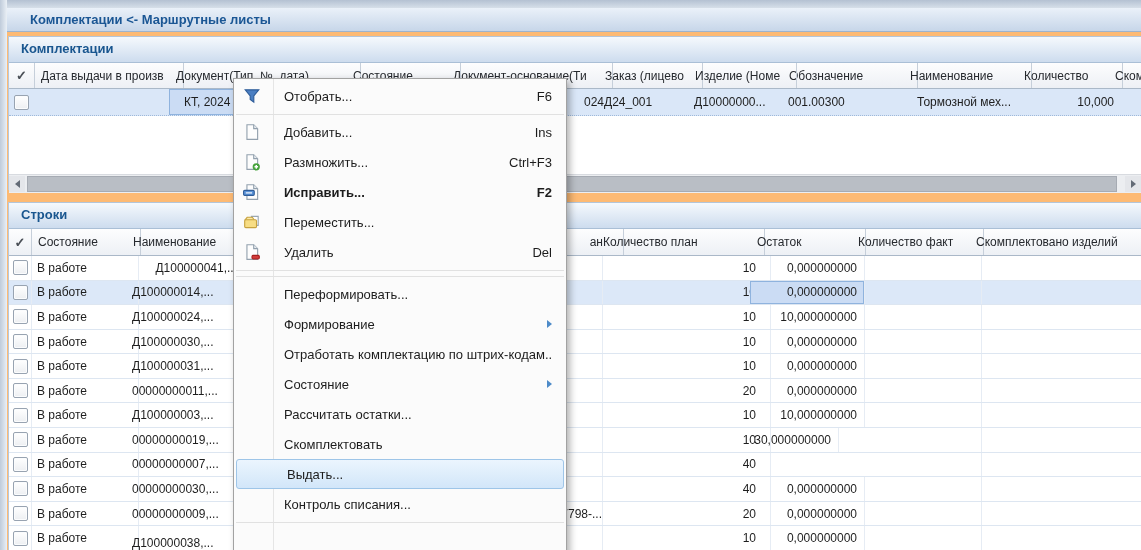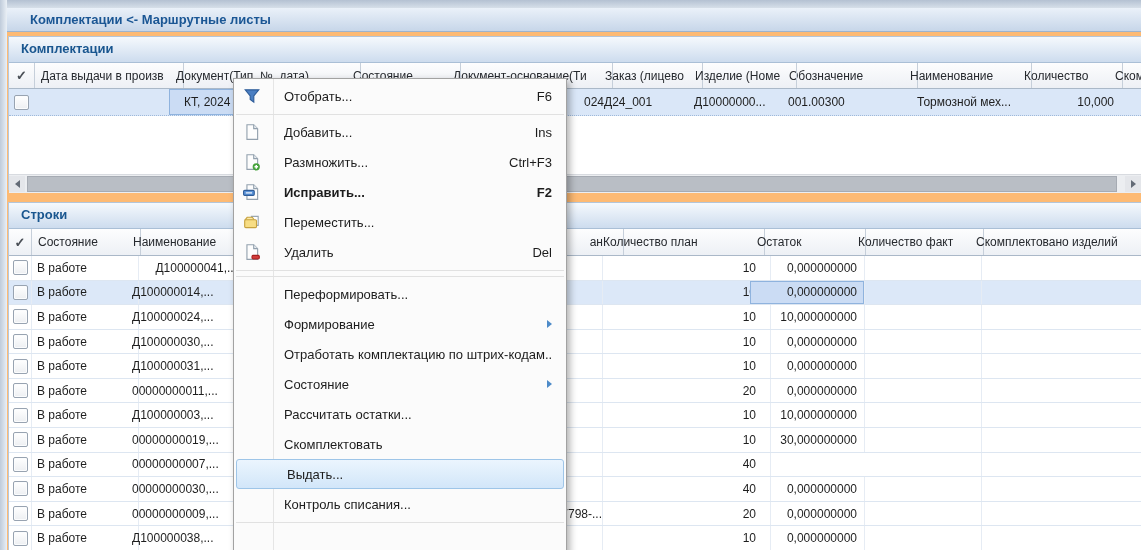--- a/index.html
+++ b/index.html
@@ -379,21 +379,21 @@
           </div>
           <div class="cell " style="left: 117px; width: 105px;">
             <span>00000000019,...</span>
           </div>
           <div class="cell al-r" style="left: 222px; width: 365px; padding-right: 0px;">
             <span></span>
           </div>
           <div class="cell al-r" style="left: 587px; width: 154px; padding-right: 14px;">
             <span>10</span>
           </div>
-          <div class="cell al-r" style="left: 741px; width: 101px; padding-right: 7px;">
+          <div class="cell al-r" style="left: 715px; width: 101px; padding-right: 7px;">
             <span>30,000000000</span>
           </div>
           <div class="cell " style="left: 842px; width: 118px;">
             <span></span>
           </div>
           <div class="cell al-r" style="left: 960px; width: 181px; padding-right: 4px;"></div>
         </div>
         <div class="s-row">
           <div class="cell al-c" style="left: 0px; width: 22px;">
             <div class="cb"></div>
@@ -467,21 +467,21 @@
             <span></span>
           </div>
         </div>
         <div class="s-row">
           <div class="cell al-c" style="left: 0px; width: 22px;">
             <div class="cb"></div>
           </div>
           <div class="cell " style="left: 22px; width: 95px;">
             <span>В работе</span>
           </div>
-          <div class="cell " style="left: 117px; width: 105px;">
+          <div class="cell " style="left: 117px; width: 105px; align-items: flex-end;">
             <span>Д100000038,...</span>
           </div>
           <div class="cell al-r" style="left: 222px; width: 365px; padding-right: 0px;">
             <span></span>
           </div>
           <div class="cell al-r" style="left: 587px; width: 154px; padding-right: 14px;">
             <span>10</span>
           </div>
           <div class="cell al-r" style="left: 741px; width: 101px; padding-right: 7px;">
             <span>0,000000000</span>

